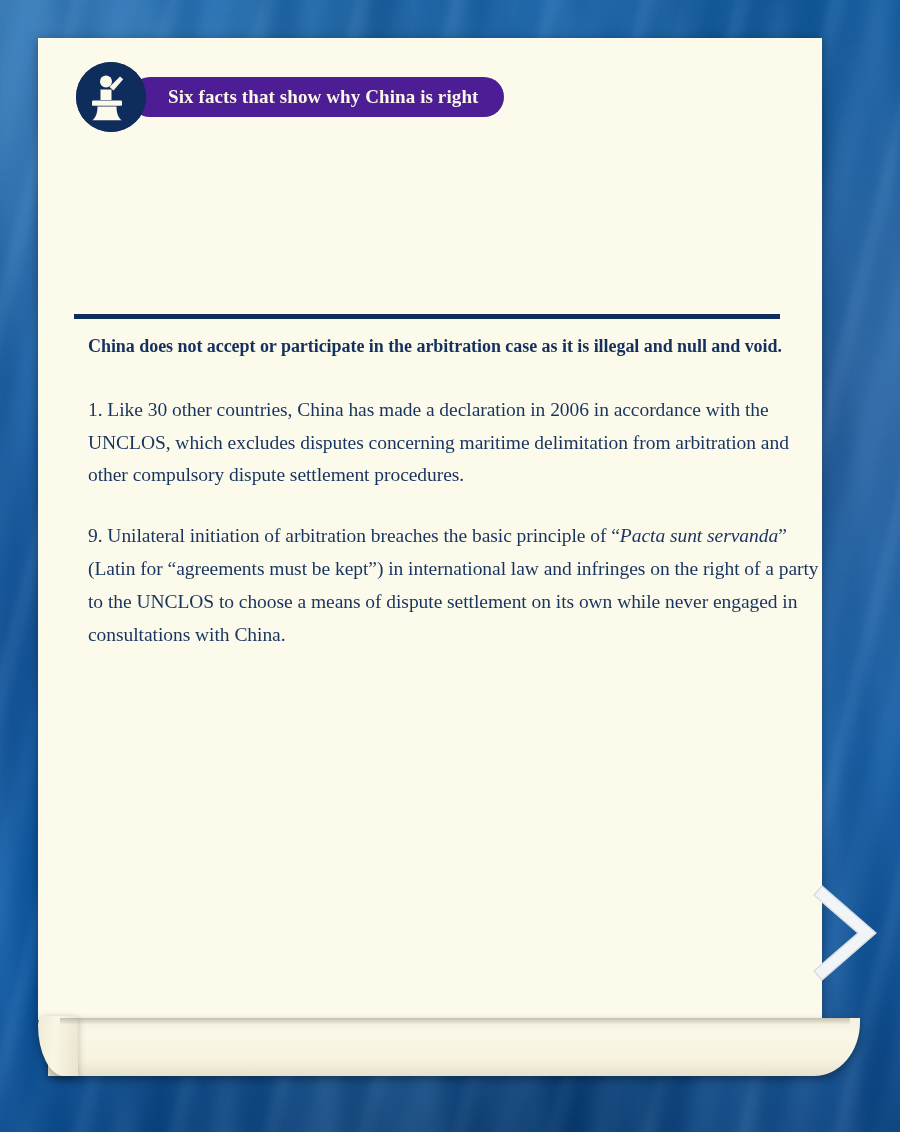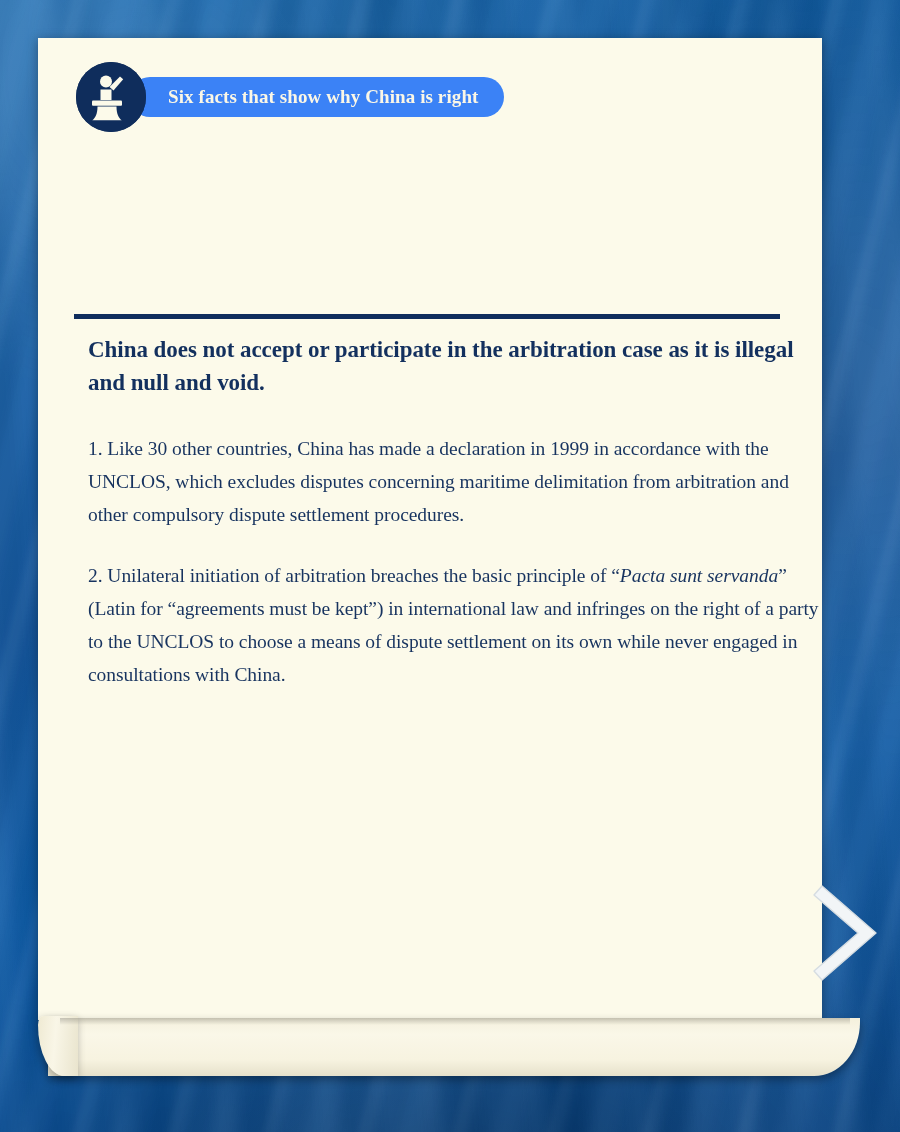--- a/index.html
+++ b/index.html
@@ -140,21 +140,21 @@
     background: #0f2d5c;
     position: relative;
     z-index: 2;
     flex: none;
   }
   .badge-circle svg { display: block; }
   .badge-pill {
     height: 40px;
     margin-left: -16px;
     padding: 0 26px 0 38px;
-    background: #3b82f6;
+    background: #4c1d95;
     border-radius: 20px;
     display: flex;
     align-items: center;
     color: #fbf7e6;
     font-size: 19px;
     font-weight: 700;
     letter-spacing: 0.1px;
     white-space: nowrap;
   }
   .logo {
@@ -219,21 +219,21 @@
   }
 
   
   .body-wrap {
     position: absolute;
     left: 50px;
     top: 296px;
     width: 690px;
   }
   .lede {
-    font-size: 23px;
+    font-size: 18px;
     font-weight: 700;
     line-height: 1.42;
     color: #13305e;
     width: 726px;
     margin-bottom: 34px;
     letter-spacing: -0.05px;
   }
   .para {
     font-size: 19.5px;
     line-height: 1.69;
@@ -283,24 +283,24 @@
     </div>
 
 
   </div>
 
   <div class="rule"></div>
 
   <div class="body-wrap">
     <p class="lede">China does not accept or participate in the arbitration case as it is illegal and null and void.</p>
 
-    <p class="para">1. Like 30 other countries, China has made a declaration in 1999 in accordance with the UNCLOS, which excludes disputes concerning maritime delimitation from arbitration and other compulsory dispute settlement procedures.</p>
-
-
-    <p class="para"><span>2. Unilateral initiation of arbitration breaches the basic principle of “</span><em>Pacta sunt servanda</em><span>” (Latin for “agreements must be kept”) in international law and infringes on the right of a party to the UNCLOS to choose a means of dispute settlement on its own while never engaged in consultations with China.</span></p>
+    <p class="para">1. Like 30 other countries, China has made a declaration in 2006 in accordance with the UNCLOS, which excludes disputes concerning maritime delimitation from arbitration and other compulsory dispute settlement procedures.</p>
+
+
+    <p class="para"><span>9. Unilateral initiation of arbitration breaches the basic principle of “</span><em>Pacta sunt servanda</em><span>” (Latin for “agreements must be kept”) in international law and infringes on the right of a party to the UNCLOS to choose a means of dispute settlement on its own while never engaged in consultations with China.</span></p>
 
   </div>
 
 </div>
 
 <div class="curl">
   <div class="curl-body"></div>
   <div class="curl-left"></div>
   <div class="curl-shadow"></div>
 </div>

